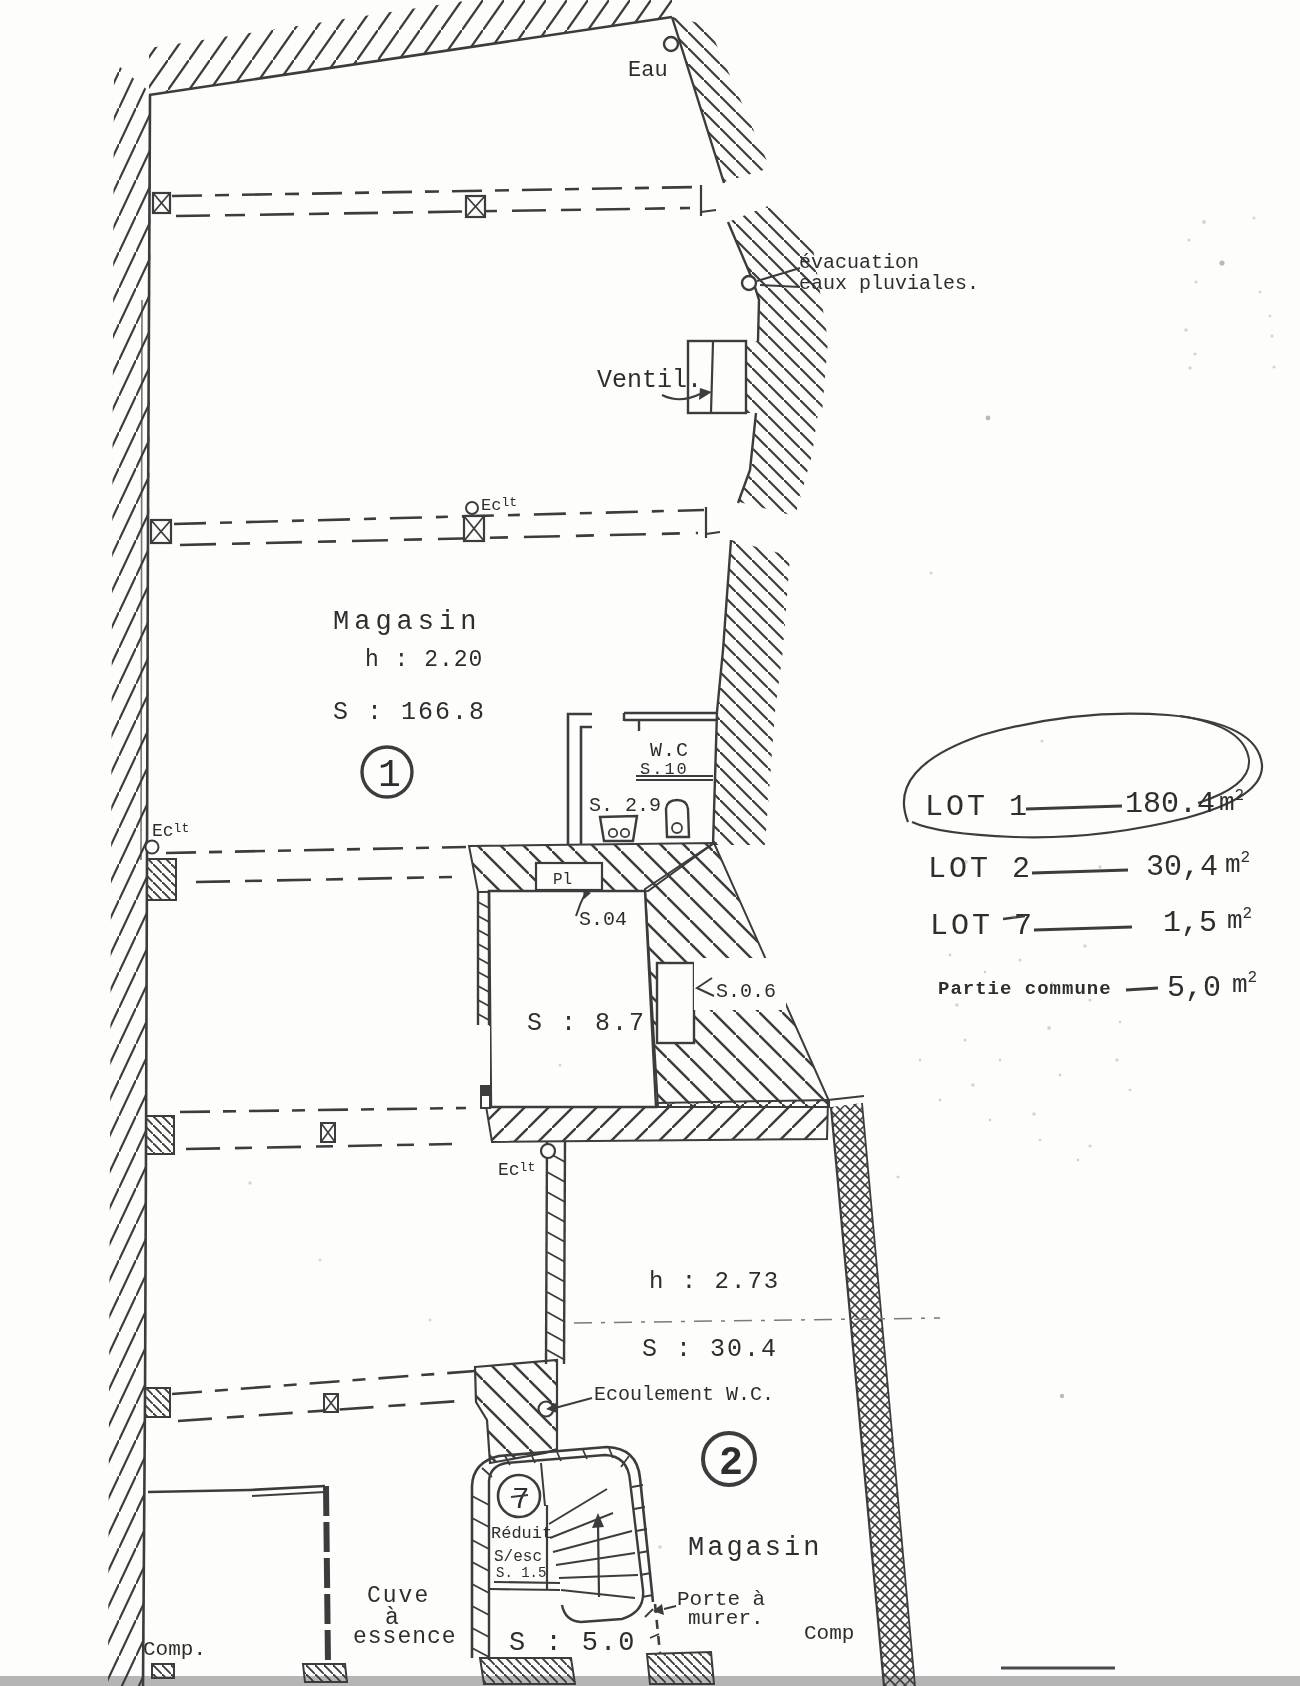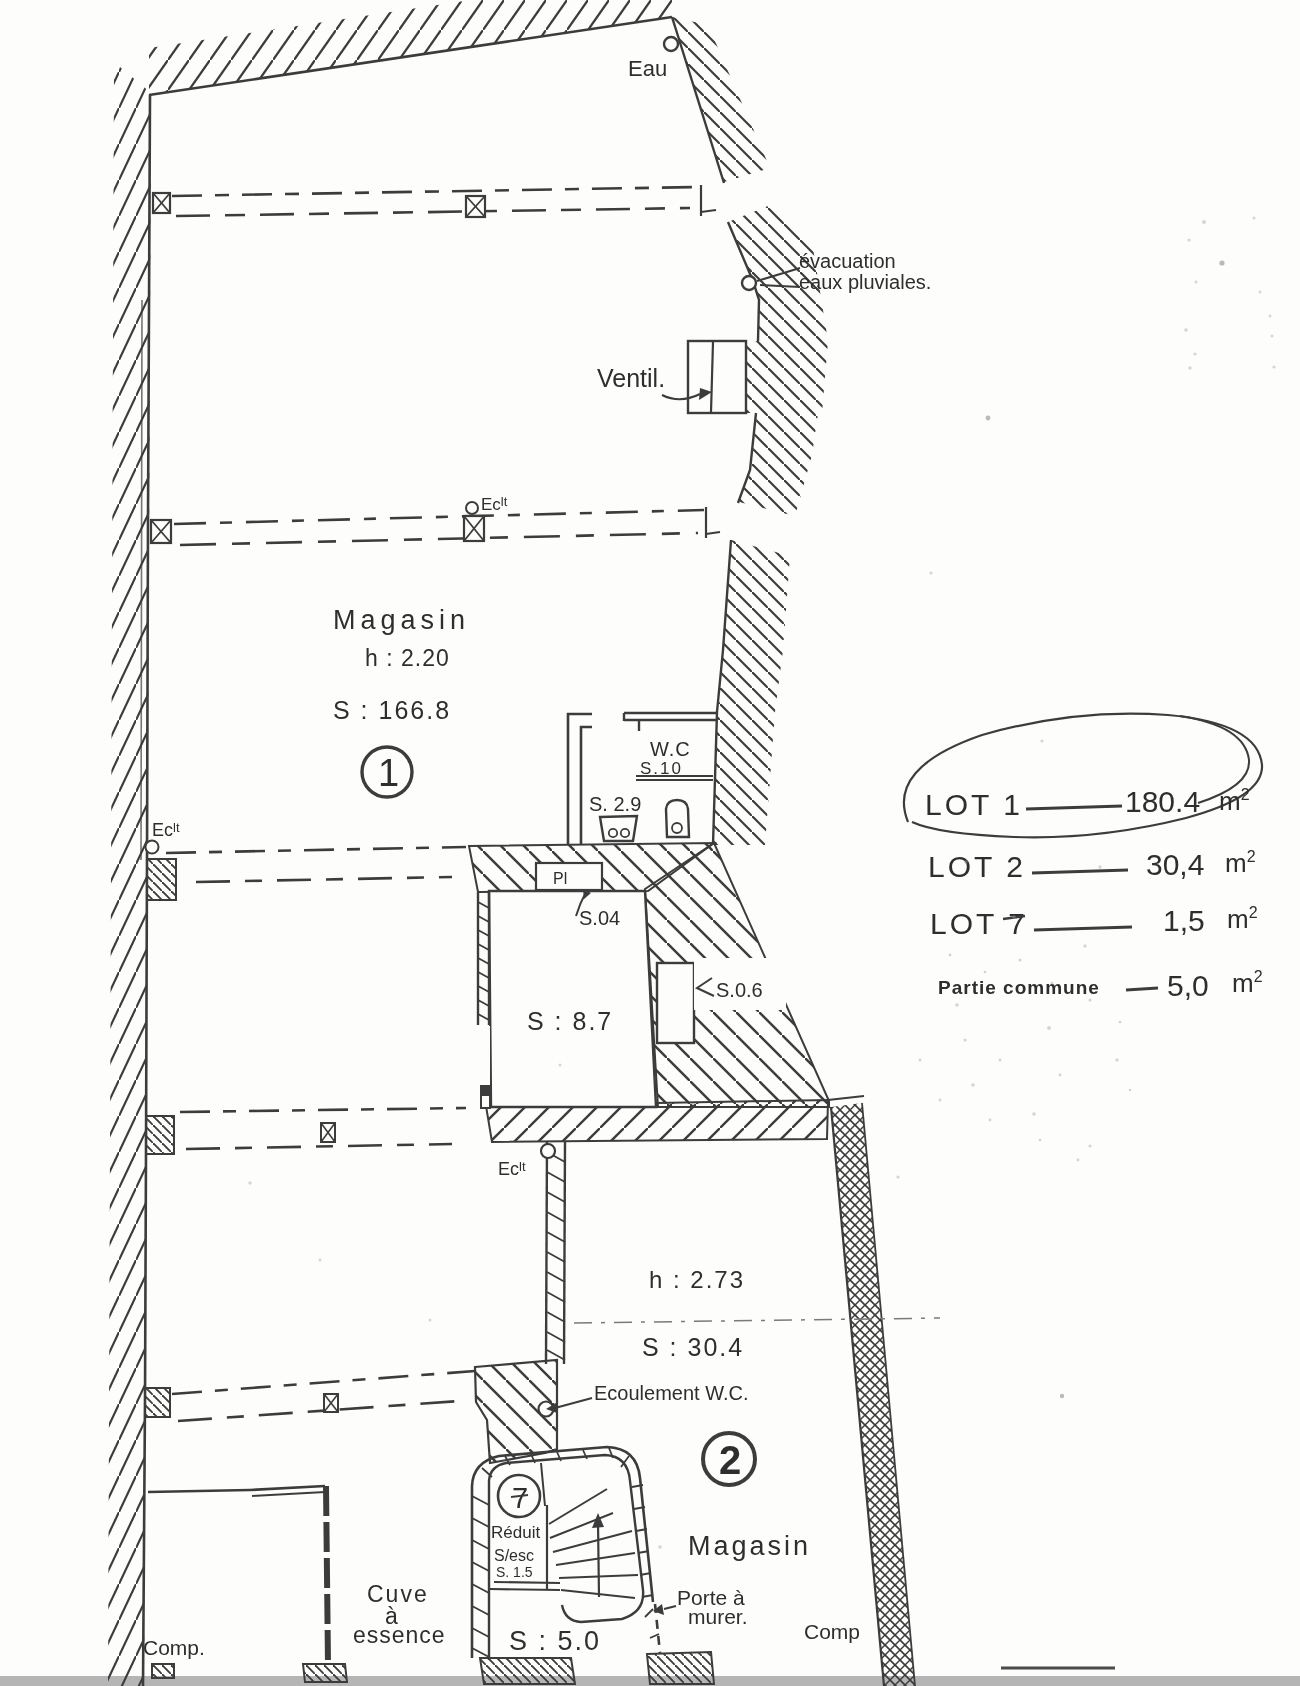--- a/index.html
+++ b/index.html
@@ -1,17 +1,17 @@
 <!DOCTYPE html>
 <html><head>
 <meta charset="utf-8">
 <style>
   html,body{margin:0;padding:0;background:#ffffff;}
   .page{position:relative;width:1300px;height:1686px;background:#86efac;overflow:hidden;
-        font-family:Liberation Sans, sans-serif;}
+        font-family:Liberation Mono, monospace;}
   svg{position:absolute;left:0;top:0;}
   text{fill:#2e2e2e;}
 </style>
 </head>
 <body>
 <div class="page">
 <svg width="1300" height="1686" viewBox="0 0 1300 1686" style="filter:blur(0.4px)">
 <defs>
   <filter id="soft" x="-2%" y="-2%" width="104%" height="104%">
     <feGaussianBlur stdDeviation="0.45"></feGaussianBlur>

